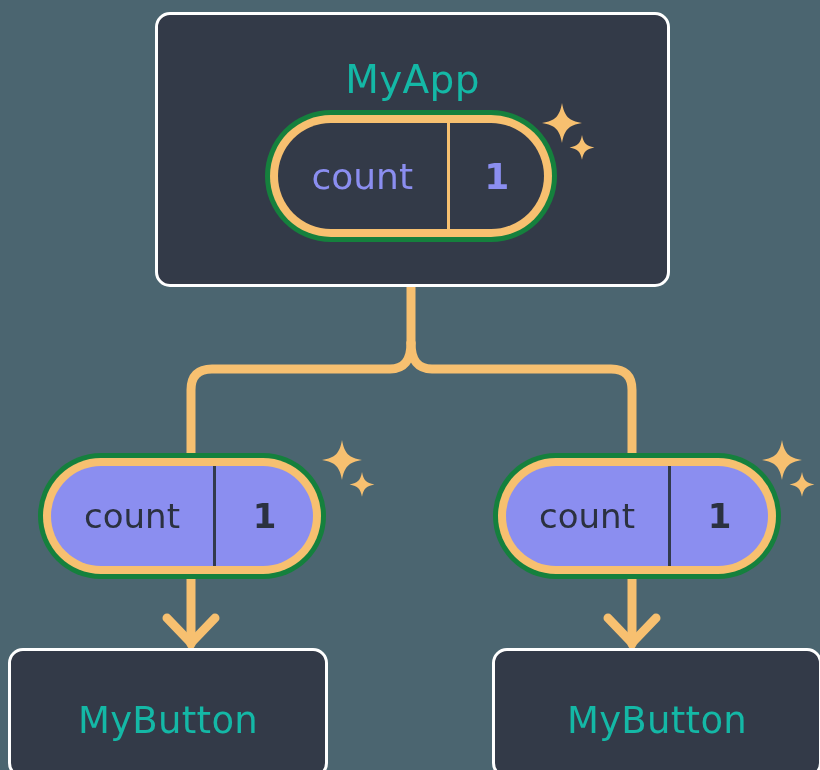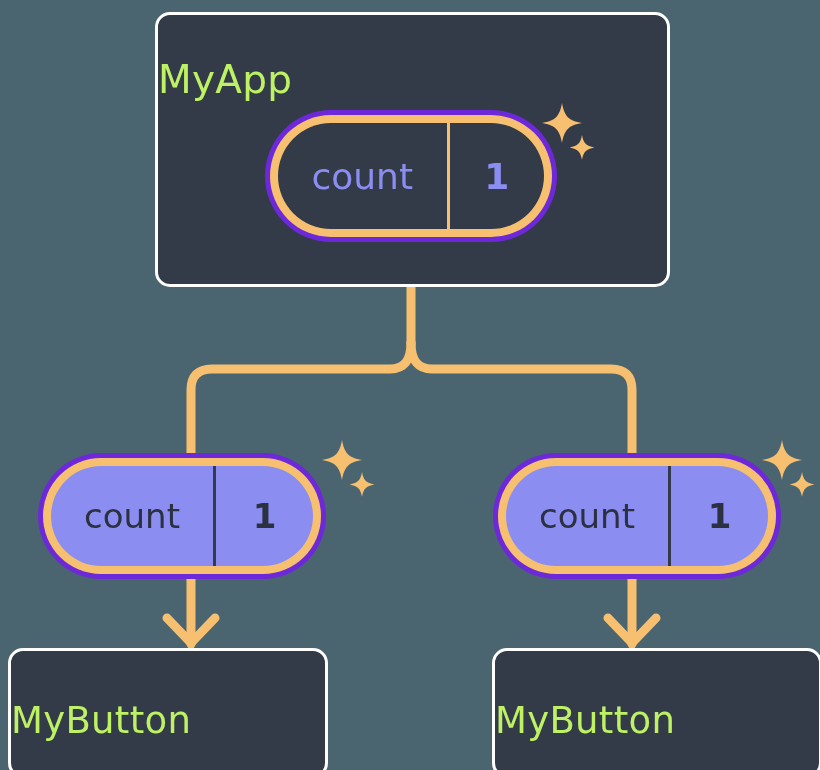--- a/index.html
+++ b/index.html
@@ -32,21 +32,22 @@
     position: absolute;
     background: #333a48;
     border: 3px solid #ffffff;
     border-radius: 15px;
     box-sizing: border-box;
     z-index: 2;
   }
   .card-title {
     position: absolute;
     left: 0; right: 0;
-    color: #bef264;
+    text-align: center;
+    color: #14b8a6;
     font-size: 38px;
     font-weight: 400;
     letter-spacing: 0.3px;
     white-space: nowrap;
   }
 
   #card-myapp { left: 155px; top: 12px; width: 515px; height: 275px; }
   #card-myapp .card-title { top: 42px; font-size: 39px; }
 
   #card-btn-left  { left: 8px;   top: 648px; width: 320px; height: 130px; }
@@ -54,21 +55,21 @@
   #card-btn-left .card-title,
   #card-btn-right .card-title { top: 48px; font-size: 37px; }
 
   
   .pill {
     position: absolute;
     box-sizing: border-box;
     border-radius: 999px;
     z-index: 3;
     
-    background: #6d28d9;
+    background: #15803d;
     padding: 5px;
   }
   .pill-mid {
     width: 100%;
     height: 100%;
     box-sizing: border-box;
     border-radius: 999px;
     background: #f7c070;
     padding: 8px;
   }

